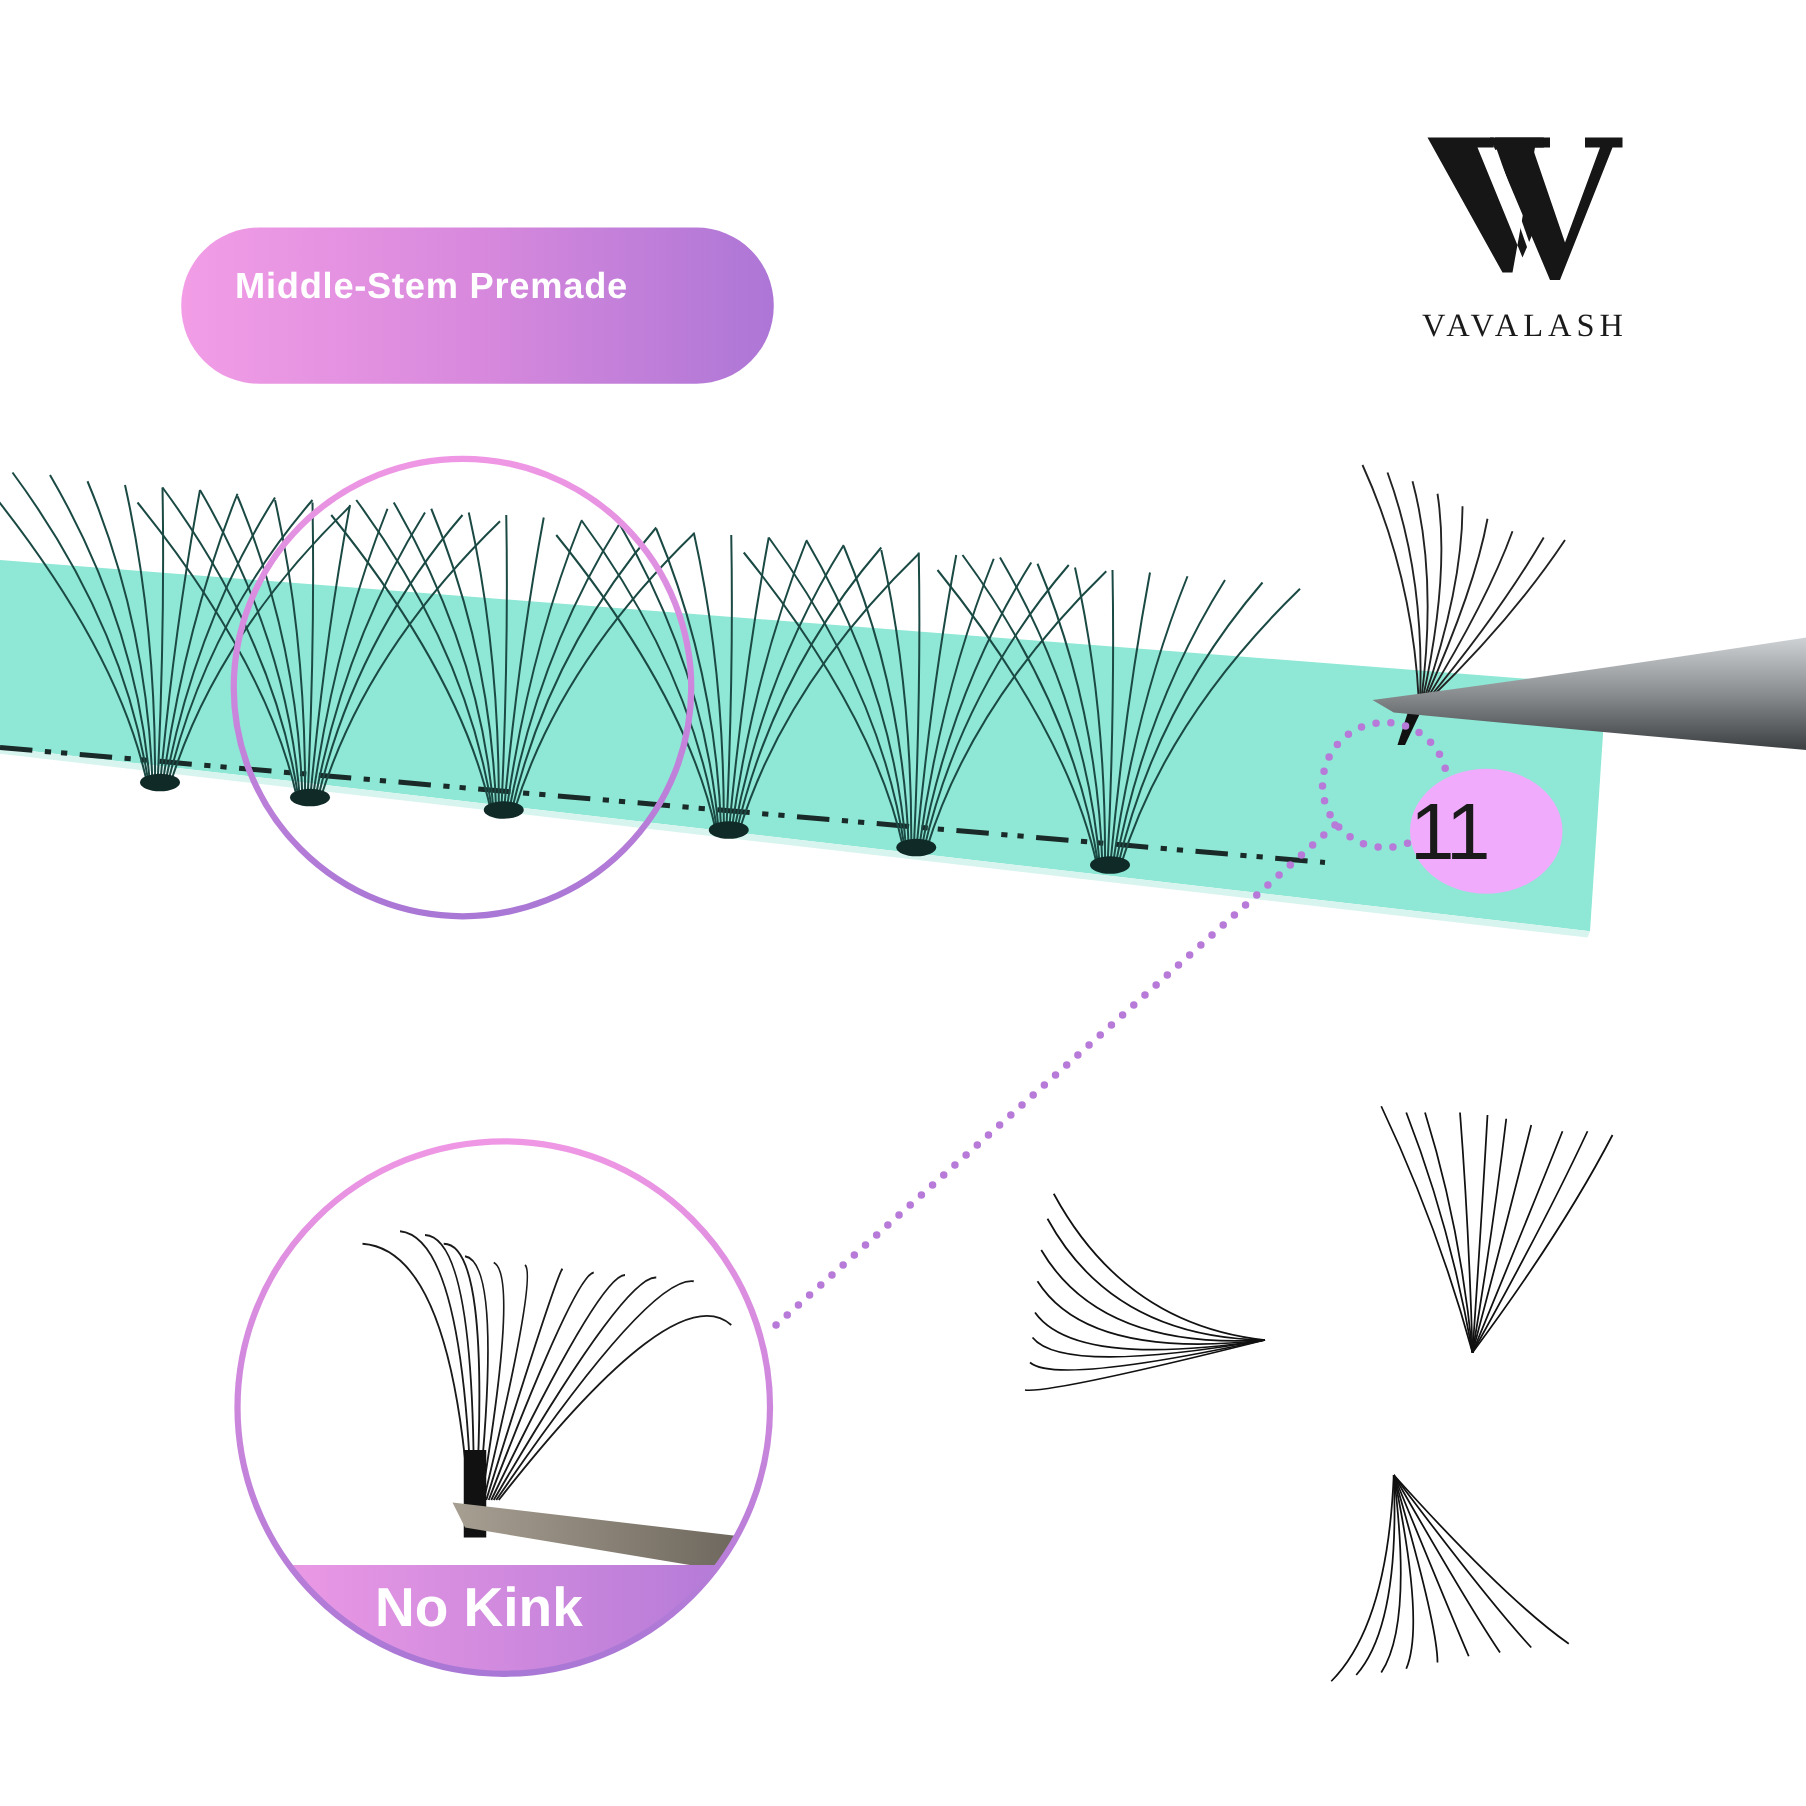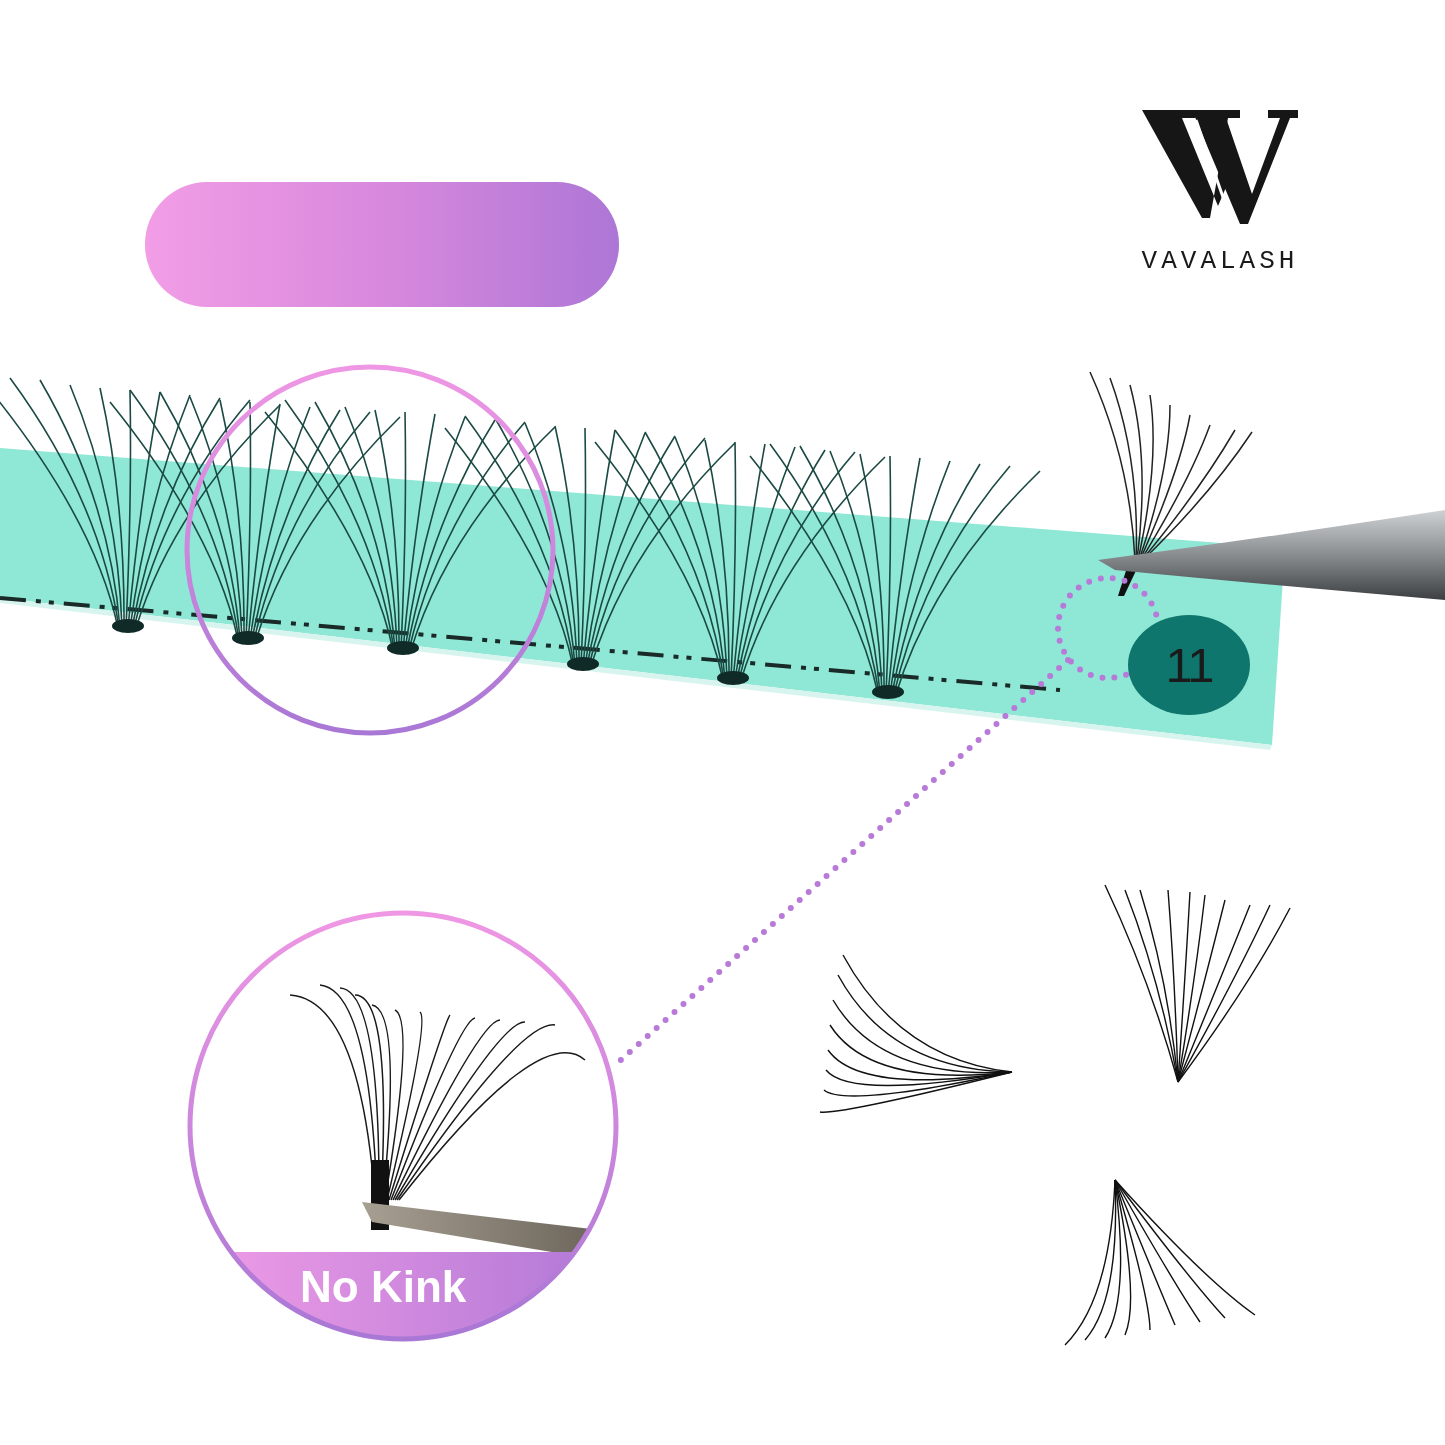--- a/index.html
+++ b/index.html
@@ -5,24 +5,24 @@
   html,body{margin:0;padding:0;background:#ffffff;}
   body{width:1445px;height:1445px;position:relative;overflow:hidden;font-family:"Liberation Sans",sans-serif;}
   .abs{position:absolute;}
   #stage{position:absolute;left:0;top:0;width:1445px;height:1445px;}
   .pill{left:145px;top:182px;width:474px;height:125px;border-radius:62px;
         background:linear-gradient(90deg,#f29de6 0%,#d889dd 50%,#ad76d6 100%);
         box-sizing:border-box;padding:28px 0 0 43px;color:#fff;font-weight:bold;
         font-size:29px;line-height:38px;letter-spacing:0.6px;}
   .pill span{display:block;white-space:nowrap;}
   .logo-mark{left:1140px;top:108px;width:160px;height:118px;}
-  .logo-text{left:1130px;top:246px;width:180px;text-align:center;font-family:Liberation Mono, monospace;
+  .logo-text{left:1130px;top:246px;width:180px;text-align:center;font-family:Liberation Serif, serif;
              font-size:26px;letter-spacing:4px;color:#1a1a1a;}
-  .size-badge{left:1128px;top:615px;width:122px;height:100px;border-radius:50%;background:#0f766e;
-              display:flex;align-items:center;justify-content:center;font-size:49px;color:#1a1a1a;
+  .size-badge{left:1128px;top:615px;width:122px;height:100px;border-radius:50%;background:#f0abfc;
+              display:flex;align-items:center;font-size:64px;color:#1a1a1a;
               font-family:"Liberation Sans",sans-serif;letter-spacing:-2px;}
   .nokink-label{left:300px;top:1262px;width:210px;color:#fff;font-weight:bold;font-size:44px;}
 </style>
 </head>
 <body>
 
 <div id="stage">
 
   <svg class="abs" style="left:0;top:0" width="1445" height="1445">
     <defs>
@@ -215,20 +215,21 @@
       <path d="M1115 1180 Q1140 1300 1125 1335"></path>
       <path d="M1115 1180 Q1150 1300 1150 1330"></path>
       <path d="M1115 1180 Q1160 1290 1175 1325"></path>
       <path d="M1115 1180 Q1175 1285 1200 1322"></path>
       <path d="M1115 1180 Q1190 1280 1225 1318"></path>
       <path d="M1115 1180 Q1205 1280 1255 1315"></path>
     </g>
   </svg>
 
   <div class="abs pill">
+    <span>Middle-Stem Premade</span>
   </div>
 
   <svg class="abs logo-mark" viewBox="0 0 160 118">
     <path d="M2 2 H55 V10 H42 L78 98 L90 70 L66 10 H56 V2 H100 V10 H88 L70 110 H62 Z" fill="#161616"></path>
     <path d="M52 2 H95 V10 H86 L112 86 L140 10 H128 V2 H158 V10 H150 L108 116 H100 Z" fill="#161616"></path>
     <path d="M56 12 L84 92" stroke="#fff" stroke-width="3"></path>
   </svg>
   <div class="abs logo-text">VAVALASH</div>
 
   <div class="abs size-badge">

